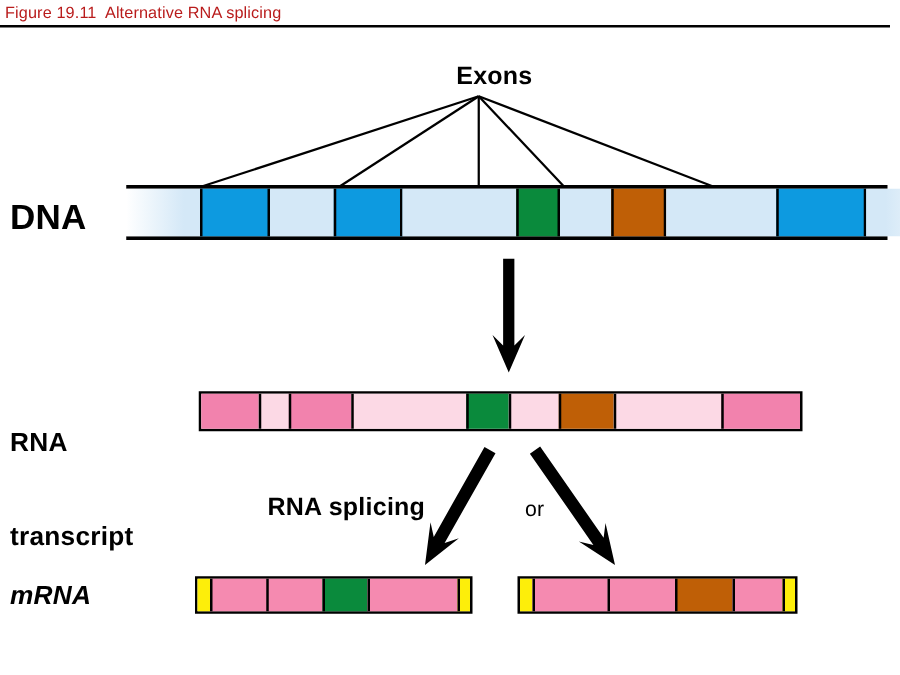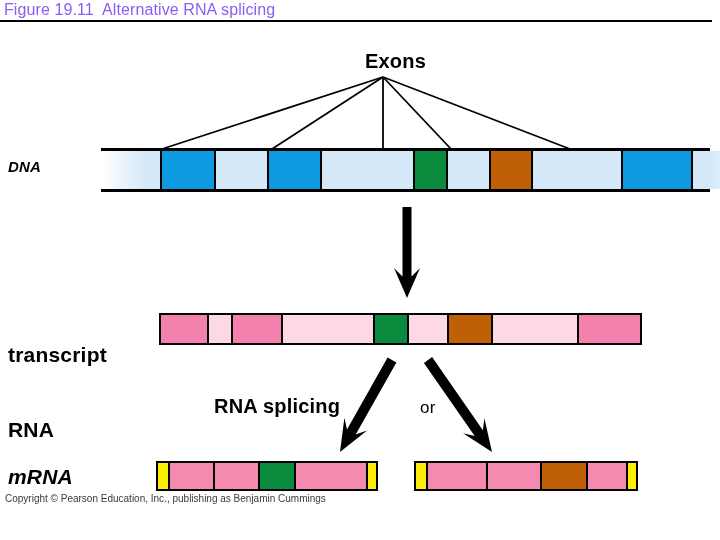--- a/index.html
+++ b/index.html
@@ -17,43 +17,43 @@
     height: 540px;
     overflow: hidden;
     background: #ffffff;
   }
 
   
   .fig-title {
     position: absolute;
     left: 4px;
     top: 2px;
-    font-size: 16px;
+    font-size: 13px;
     line-height: 15px;
     letter-spacing: 0.1px;
-    color: #8b5cf6;
+    color: #b91c1c;
     white-space: pre;
   }
   .title-rule {
     position: absolute;
     left: 0px;
     top: 20px;
     width: 712px;
     height: 2px;
     background: #000;
   }
 
   
   .row-label {
     position: absolute;
     font-weight: bold;
     color: #000;
     white-space: pre;
   }
-  .lbl-dna      { left: 8px;  top: 158px; font-size: 15px; letter-spacing: 0.2px; font-style: italic; }
+  .lbl-dna      { left: 8px;  top: 158px; font-size: 28px; letter-spacing: 0.2px; }
   .lbl-rna      { left: 8px;  top: 292px; font-size: 21px; line-height: 25px; letter-spacing: 0.2px; }
   .lbl-mrna     { left: 8px;  top: 465px; font-size: 21px; letter-spacing: 0.2px; font-style: italic; }
   .lbl-exons    { left: 365px; top: 50px; font-size: 20px; letter-spacing: 0.2px; }
   .lbl-splicing { left: 214px; top: 395px; font-size: 20px; letter-spacing: 0.2px; }
   .lbl-or       { left: 420px; top: 398px; font-size: 17px; font-weight: normal; letter-spacing: 0.2px; }
 
   .copyright {
     position: absolute;
     left: 5px;
     top: 493px;
@@ -134,22 +134,22 @@
 <div id="figure-root">
 
   <div class="fig-title">Figure 19.11  Alternative RNA splicing</div>
   <div class="title-rule"></div>
 
   <div class="row-label lbl-exons">Exons</div>
 
   <div class="row-label lbl-dna">DNA</div>
 
   <div class="row-label lbl-rna">
+    <div>RNA</div>
     <div>transcript</div>
-    <div>RNA</div>
   </div>
 
   <div class="row-label lbl-splicing">RNA splicing</div>
 
   <div class="row-label lbl-or">or</div>
 
   <div class="row-label lbl-mrna">mRNA</div>
 
   <div class="strand dna-strand">
       <div class="seg intron" style="width: 59px; flex: 0 0 59px; background: linear-gradient(to right, rgb(255, 255, 255) 0%, rgb(212, 232, 247) 78%);"></div>
@@ -203,15 +203,14 @@
         <line x1="383" y1="77" x2="451" y2="149" stroke="#000000" stroke-width="1.8"></line>
         <line x1="383" y1="77" x2="570" y2="149" stroke="#000000" stroke-width="1.8"></line>
       </g>
     <g id="arrow-group">
         <polygon points="402.5,207.0 402.5,276.4 394.0,268.0 407.0,298.0 420.0,268.0 411.5,276.4 411.5,207.0" fill="#000000"></polygon>
         <polygon points="387.6,357.5 347.0,429.5 344.4,417.7 340.0,452.0 367.1,430.5 355.7,434.4 396.4,362.5" fill="#000000"></polygon>
         <polygon points="423.9,362.9 474.7,435.9 463.1,433.2 492.0,452.0 484.4,418.3 482.9,430.2 432.1,357.1" fill="#000000"></polygon>
       </g>
   </svg>
 
-  <div class="copyright">Copyright © Pearson Education, Inc., publishing as Benjamin Cummings</div>
 
 </div>
 
 </body></html>

